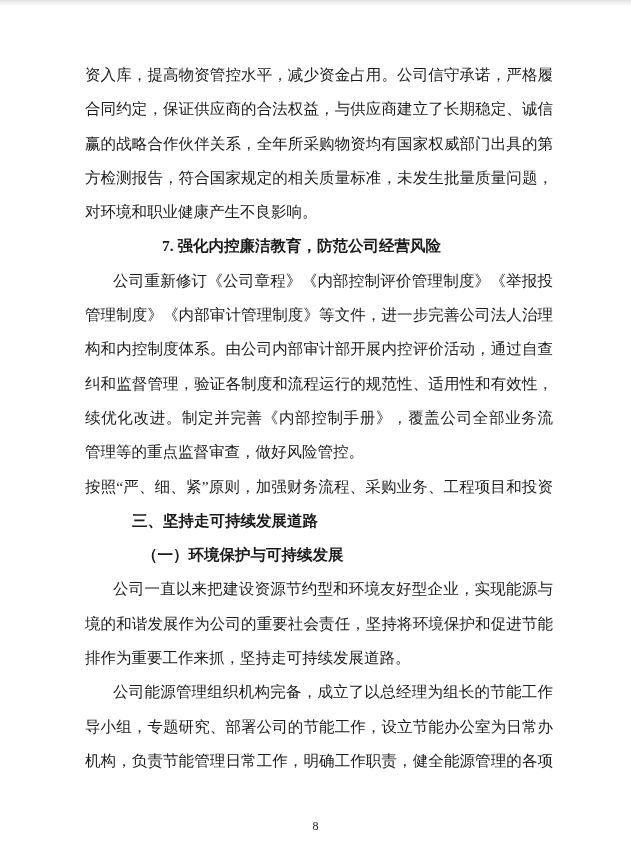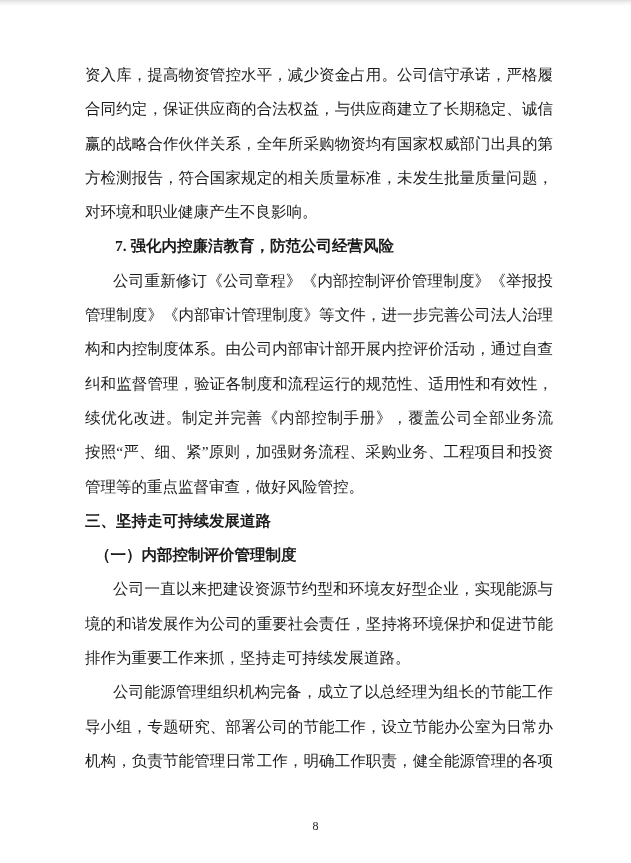--- a/index.html
+++ b/index.html
@@ -44,20 +44,21 @@
   }
   
   .body .line.first { padding-left: 28px; }
   
   .heading-num .line,
   .heading-main .line,
   .heading-sub .line {
     font-weight: bold;
     text-align: left;
     text-align-last: left;
+    margin-left: 47px;
   }
   .heading-num .line  { padding-left: 30px; }
   .heading-sub .line  { padding-left: 10px; }
   .heading-main .line { padding-left: 0; }
   .page-footer {
     position: absolute;
     top: 816px;
     left: 0;
     width: 100%;
     text-align: center;
@@ -82,28 +83,28 @@
       </div>
       <div class="block heading-num">
         <div class="line end">7. 强化内控廉洁教育，防范公司经营风险</div>
       </div>
       <div class="block body">
         <div class="line first">公司重新修订《公司章程》《内部控制评价管理制度》《举报投诉</div>
         <div class="line">管理制度》《内部审计管理制度》等文件，进一步完善公司法人治理结</div>
         <div class="line">构和内控制度体系。由公司内部审计部开展内控评价活动，通过自查自</div>
         <div class="line">纠和监督管理，验证各制度和流程运行的规范性、适用性和有效性，持</div>
         <div class="line">续优化改进。制定并完善《内部控制手册》，覆盖公司全部业务流程，</div>
+        <div class="line end">管理等的重点监督审查，做好风险管控。</div>
         <div class="line">按照“严、细、紧”原则，加强财务流程、采购业务、工程项目和投资</div>
-        <div class="line end">管理等的重点监督审查，做好风险管控。</div>
       </div>
       <div class="block heading-main">
         <div class="line end">三、坚持走可持续发展道路</div>
       </div>
       <div class="block heading-sub">
-        <div class="line end">（一）内部控制评价管理制度</div>
+        <div class="line end">（一）环境保护与可持续发展</div>
       </div>
       <div class="block body">
         <div class="line first">公司一直以来把建设资源节约型和环境友好型企业，实现能源与环</div>
         <div class="line">境的和谐发展作为公司的重要社会责任，坚持将环境保护和促进节能减</div>
         <div class="line end">排作为重要工作来抓，坚持走可持续发展道路。</div>
       </div>
       <div class="block body">
         <div class="line first">公司能源管理组织机构完备，成立了以总经理为组长的节能工作领</div>
         <div class="line">导小组，专题研究、部署公司的节能工作，设立节能办公室为日常办公</div>
         <div class="line">机构，负责节能管理日常工作，明确工作职责，健全能源管理的各项规</div>

